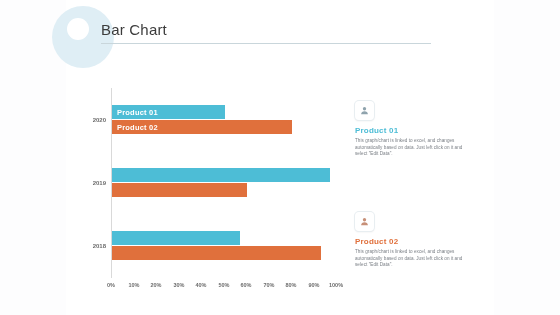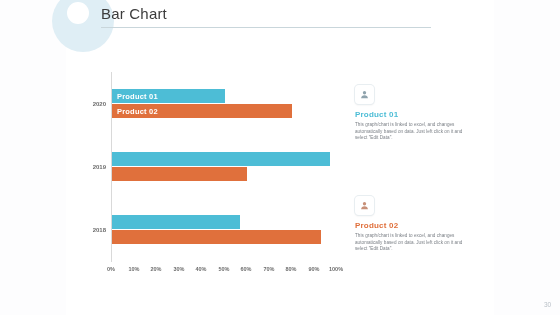--- a/index.html
+++ b/index.html
@@ -27,21 +27,21 @@
     top: 0;
     width: 66px;
     height: 315px;
     background: #fdfdfe;
   }
   .side-gutter.left  { left: 0; }
   .side-gutter.right { left: 494px; width: 66px; }
 
   #canvas {
     position: absolute;
-    left: 66px; top: 0;
+    left: 66px; top: 16px;
     width: 428px; height: 283px;
     background: #ffffff;
   }
 
   
   .deco {
     position: absolute;
     border-radius: 50%;
     pointer-events: none;
   }

